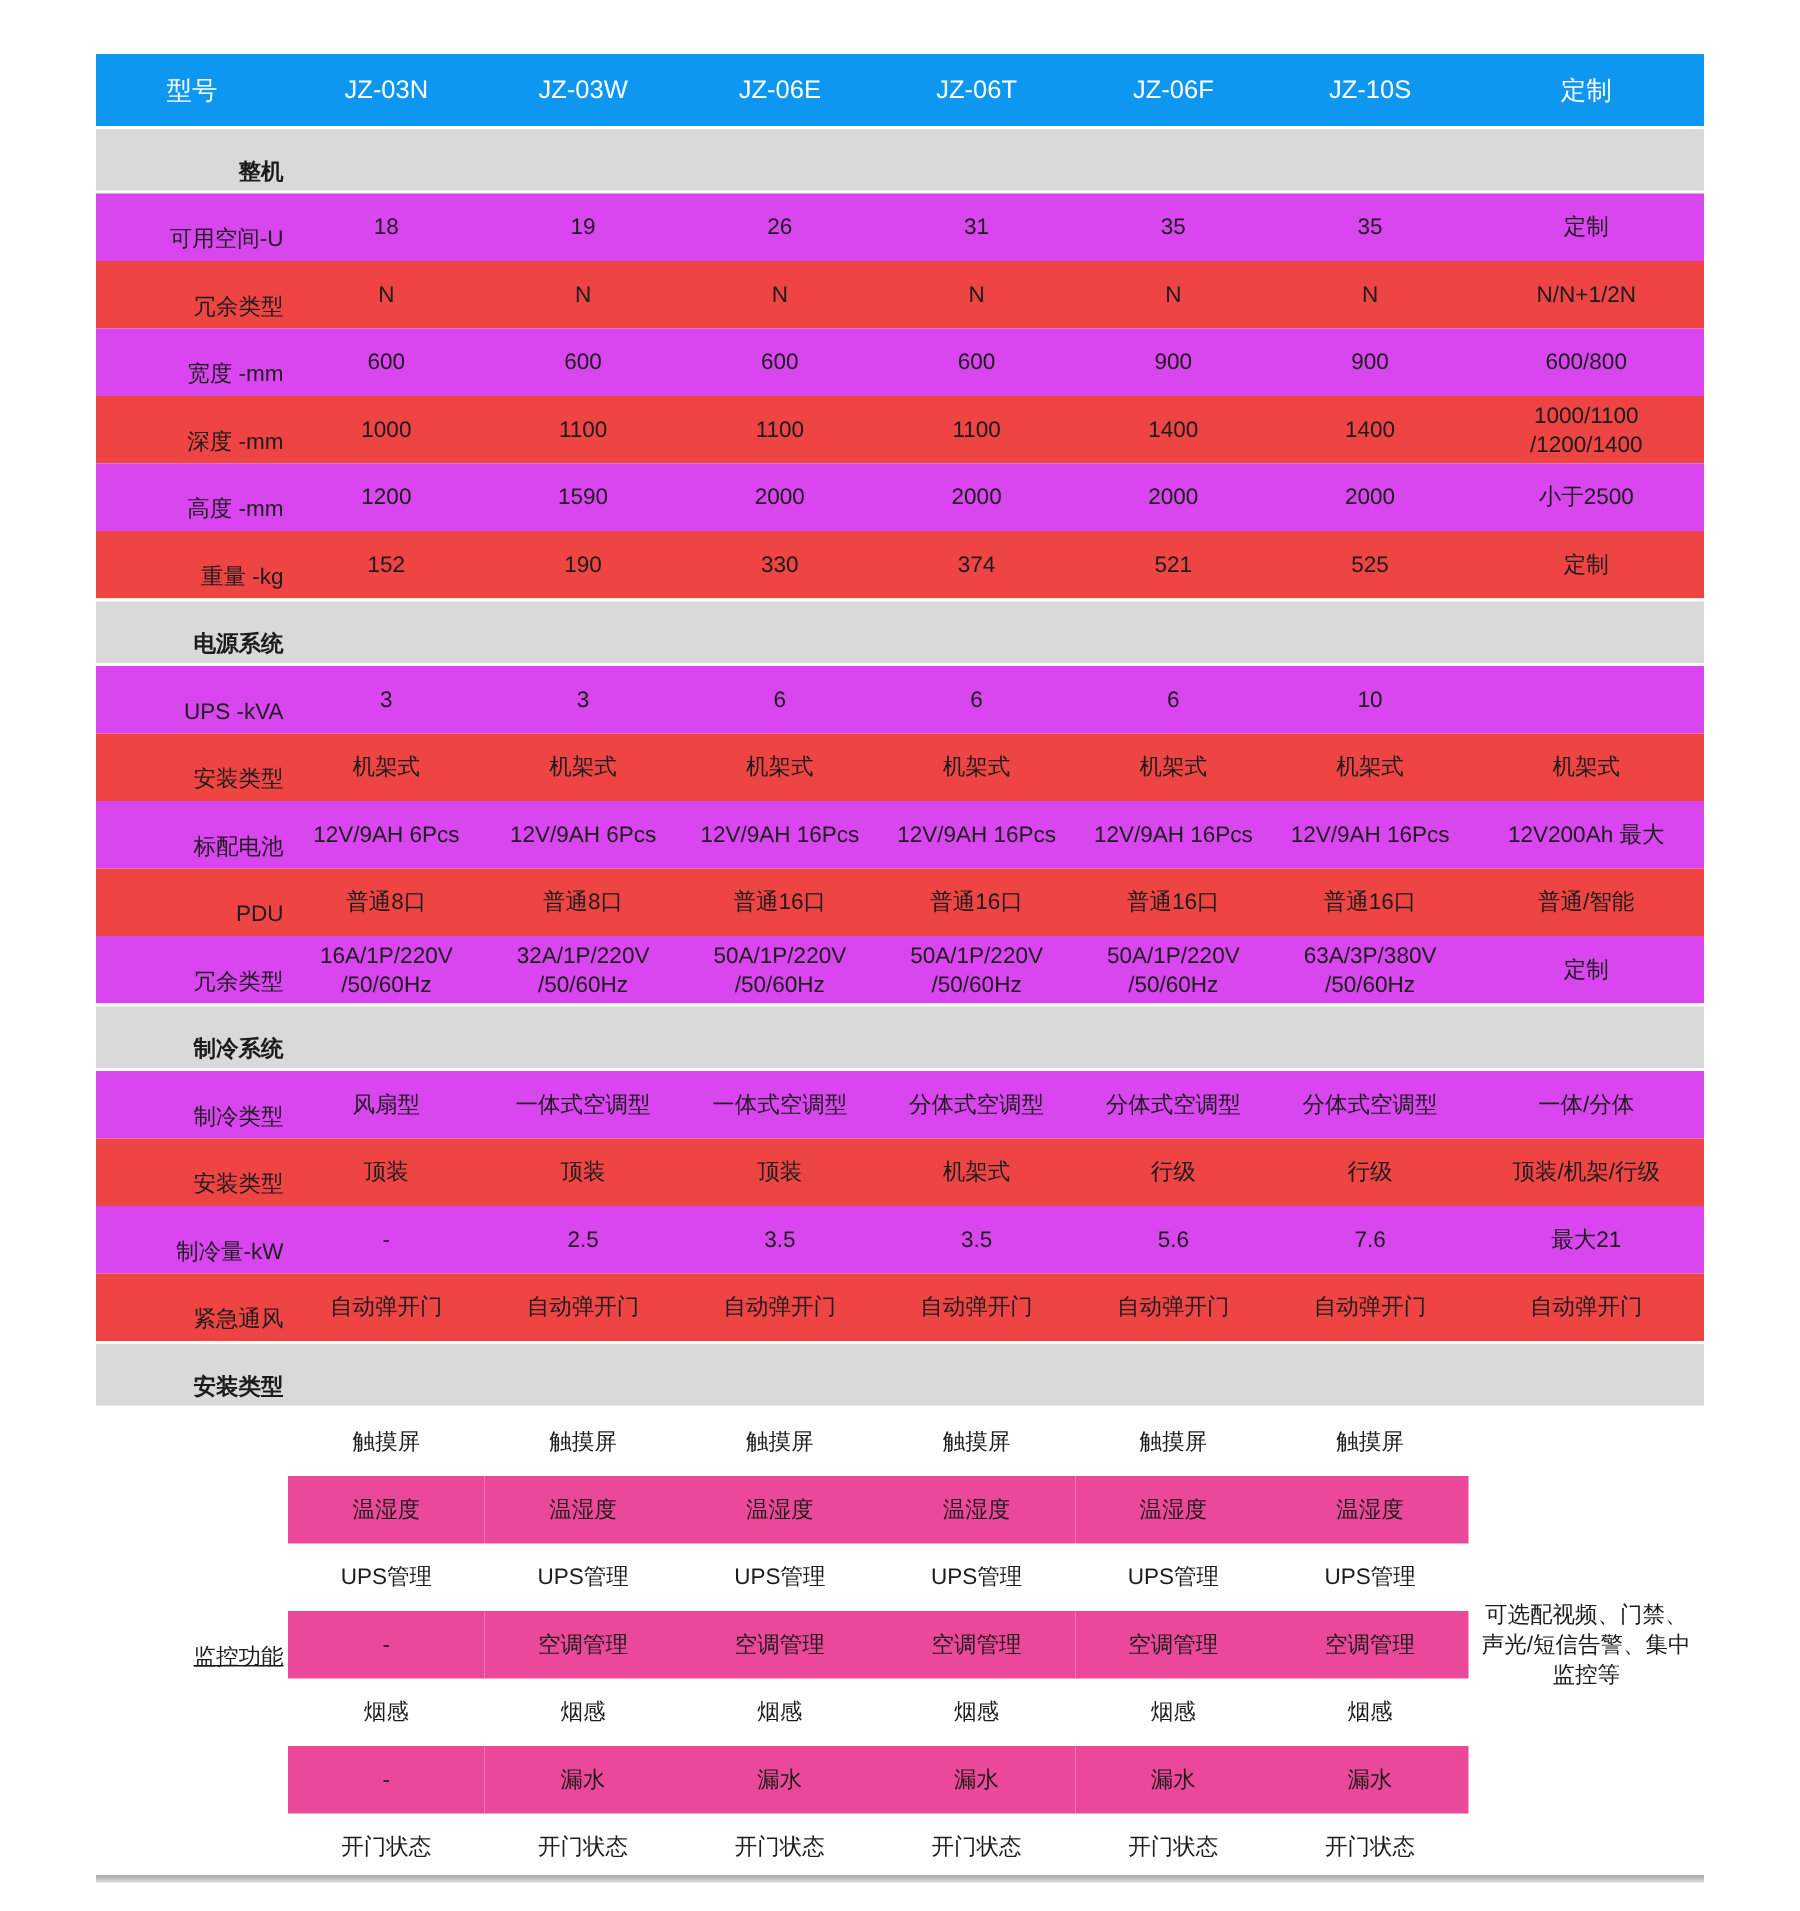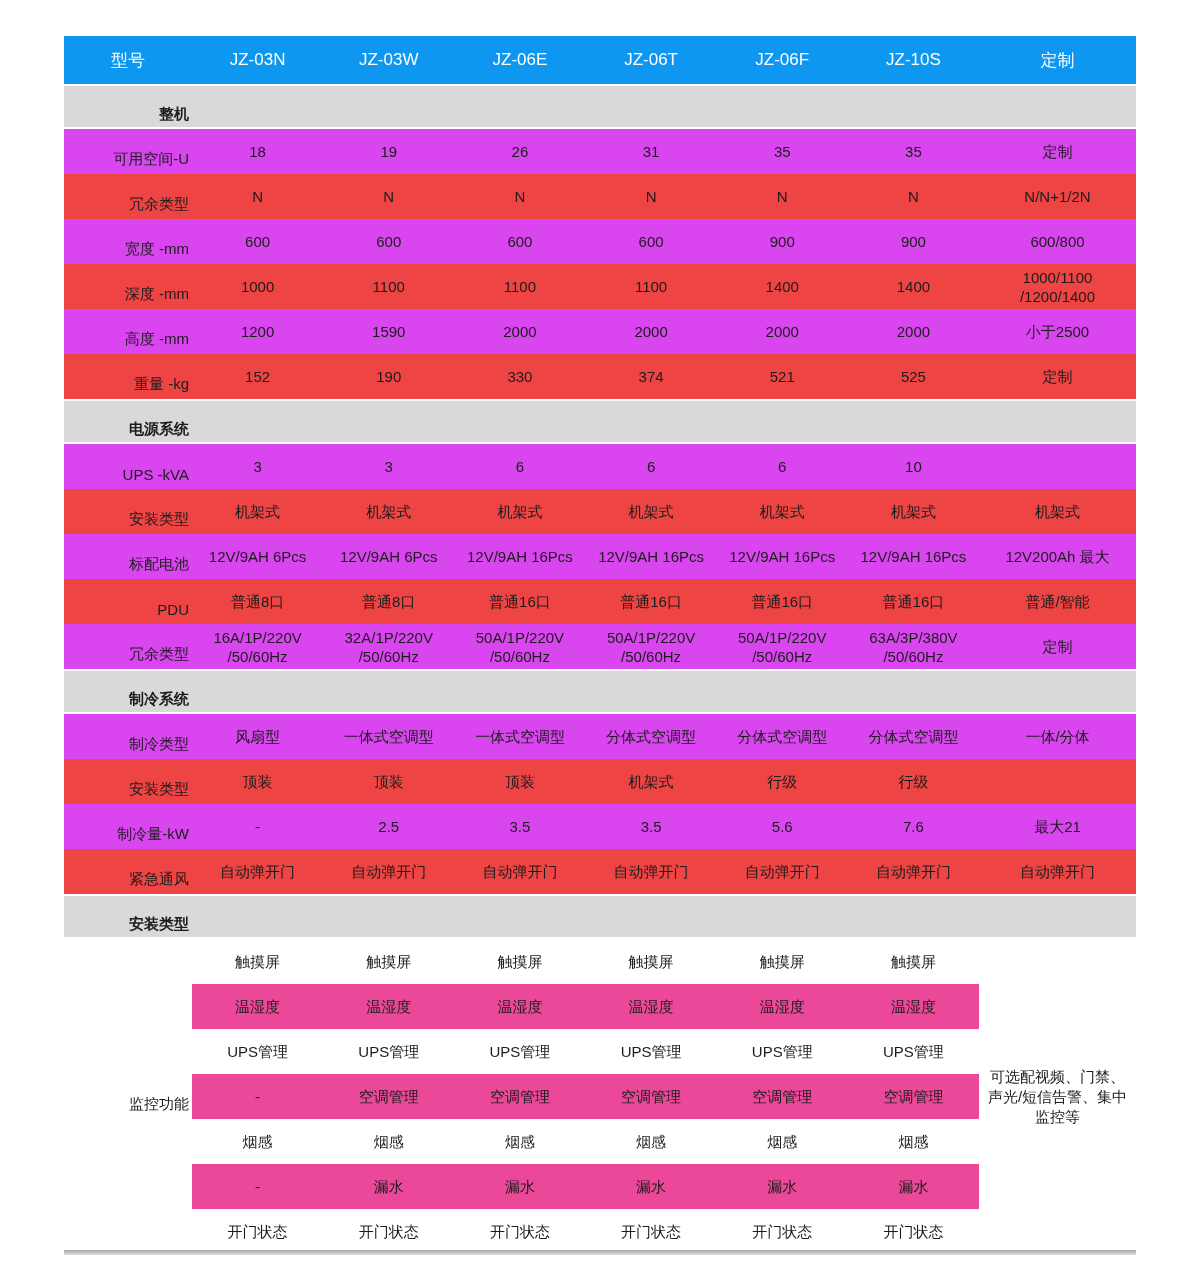--- a/index.html
+++ b/index.html
@@ -31,21 +31,21 @@
     text-align:center;white-space:pre-line;line-height:19px;font-size:15px;
     box-sizing:border-box;
   }
   #monitor-grid{
     display:grid;
     grid-template-columns:128px repeat(6,1fr) 157px;
     grid-template-rows:repeat(7,45px);
     background:#ffffff;
   }
   #monitor-grid .vcell.stripe{background:#ec4899;}
-  .mlabel{grid-column:1;grid-row:1 / 8;}
+  .mlabel{grid-column:1;grid-row:1 / 8;text-decoration:underline;}
   .note{grid-column:8;grid-row:1 / 8;padding:0 8px;line-height:20px;}
   #table-bottom-shadow{
     position:absolute;left:64px;top:1250px;width:1072px;height:5px;
     background:linear-gradient(#a6a6a6,#dedede);
   }
 </style>
 </head>
 <body>
 
 <div id="spec-table">
@@ -196,20 +196,21 @@
         <div class="vcell">一体/分体</div>
       </div>
       <div class="row data stripe">
         <div class="lcell">安装类型</div>
         <div class="vcell">顶装</div>
         <div class="vcell">顶装</div>
         <div class="vcell">顶装</div>
         <div class="vcell">机架式</div>
         <div class="vcell">行级</div>
         <div class="vcell">行级</div>
+        <div class="vcell">顶装/机架/行级</div>
       </div>
       <div class="row data">
         <div class="lcell">制冷量-kW</div>
         <div class="vcell">-</div>
         <div class="vcell">2.5</div>
         <div class="vcell">3.5</div>
         <div class="vcell">3.5</div>
         <div class="vcell">5.6</div>
         <div class="vcell">7.6</div>
         <div class="vcell">最大21</div>

